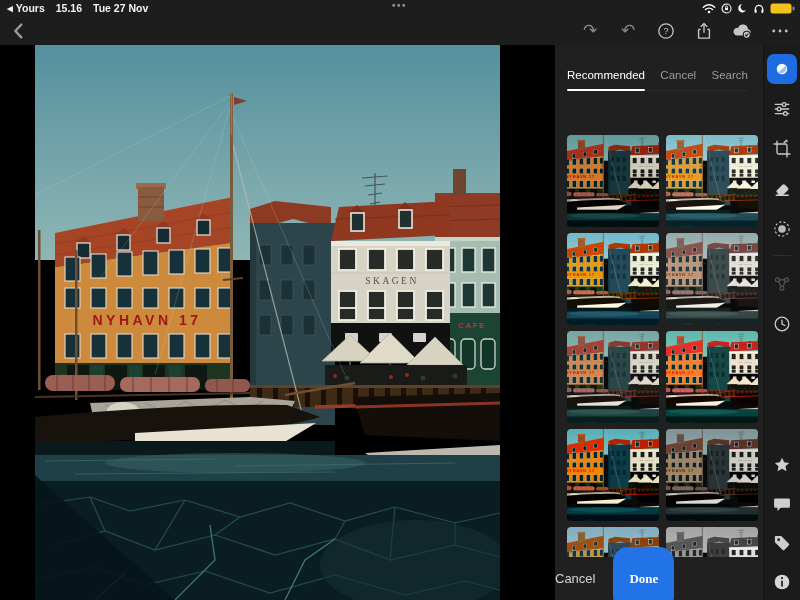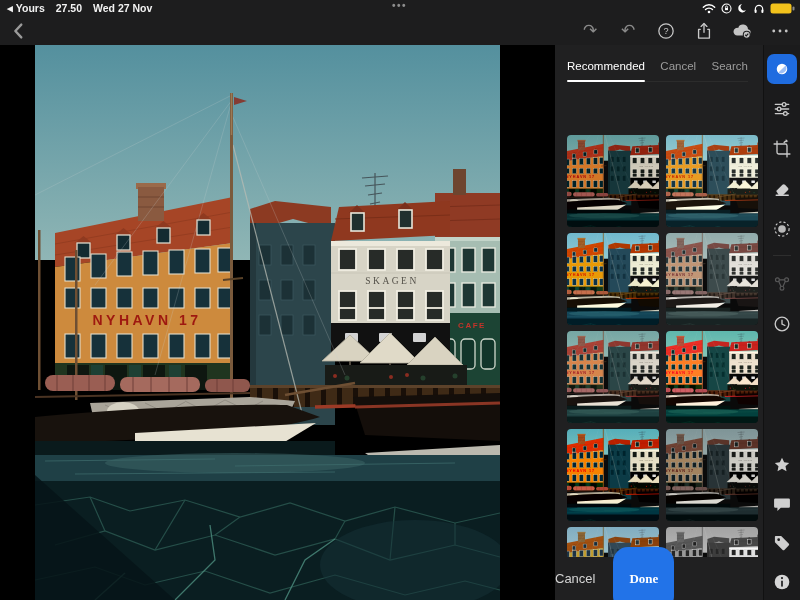--- a/index.html
+++ b/index.html
@@ -26,21 +26,21 @@
             display:flex; align-items:center; justify-content:center; }
   .curve-arrow { font-size:17px; color:#8a8a8a; line-height:1; font-family:"DejaVu Sans", sans-serif; }
 
   
   .photo-area { position:absolute; top:45px; left:0; width:555px; height:555px; background:#000; }
   .main-photo-svg { position:absolute; left:35px; top:0; width:465px; height:555px; display:block; }
 
   
   .presets-panel { position:absolute; top:45px; left:555px; width:208px; height:555px; background:#202021; z-index:5; }
   .panel-title { font-size:13.5px; font-weight:bold; color:#fafafa; padding:16px 12px 0; }
-  .tabs { display:flex; justify-content:space-between; margin:15px 15px 0 12px;
+  .tabs { display:flex; justify-content:space-between; margin:24px 15px 0 12px;
           border-bottom:1px solid #2c2c2c; }
   .tab { font-size:11.5px; color:#9c9c9c; padding-bottom:9px; position:relative; cursor:pointer; background:none; border:none; font-family:inherit; }
   .tab.active { color:#ffffff; }
   .tab.active::after { content:""; position:absolute; left:0; right:0; bottom:-1px; height:2px; background:#fff; border-radius:1px; }
 
   .preset-grid { position:absolute; top:90px; left:0; right:0; bottom:0; padding-left:12px;
                  display:grid; grid-template-columns:92px 92px; column-gap:7px; row-gap:6px;
                  align-content:start; overflow:hidden; }
   .preset-thumb { width:92px; height:92px; border-radius:4px; overflow:hidden; border:none; padding:0;
                   background:#0a0a0a; cursor:pointer; display:block; }
@@ -332,22 +332,22 @@
 
 <div class="screen">
 
   <div class="top-chrome">
     <div class="status-bar">
       <div class="status-left">
         <span class="back-to-app">
           <span class="tri">◀</span>
           <span>Yours</span>
         </span>
-        <span>27.50</span>
-        <span>Wed 27 Nov</span>
+        <span>15.16</span>
+        <span>Tue 27 Nov</span>
       </div>
       <span class="sb-dots">•••</span>
       <div class="status-right">
         <svg width="14" height="11" viewBox="0 0 16 12">
           <path d="M1.5 4.5 a9 9 0 0 1 13 0" stroke="#fff" stroke-width="1.6" fill="none" stroke-linecap="round"></path>
           <path d="M4 7.2 a5.6 5.6 0 0 1 8 0" stroke="#fff" stroke-width="1.6" fill="none" stroke-linecap="round"></path>
           <circle cx="8" cy="10" r="1.5" fill="#fff"></circle>
         </svg>
         <svg width="11" height="11" viewBox="0 0 12 12">
           <circle cx="6" cy="6" r="4.9" fill="none" stroke="#fff" stroke-width="1.2"></circle>

